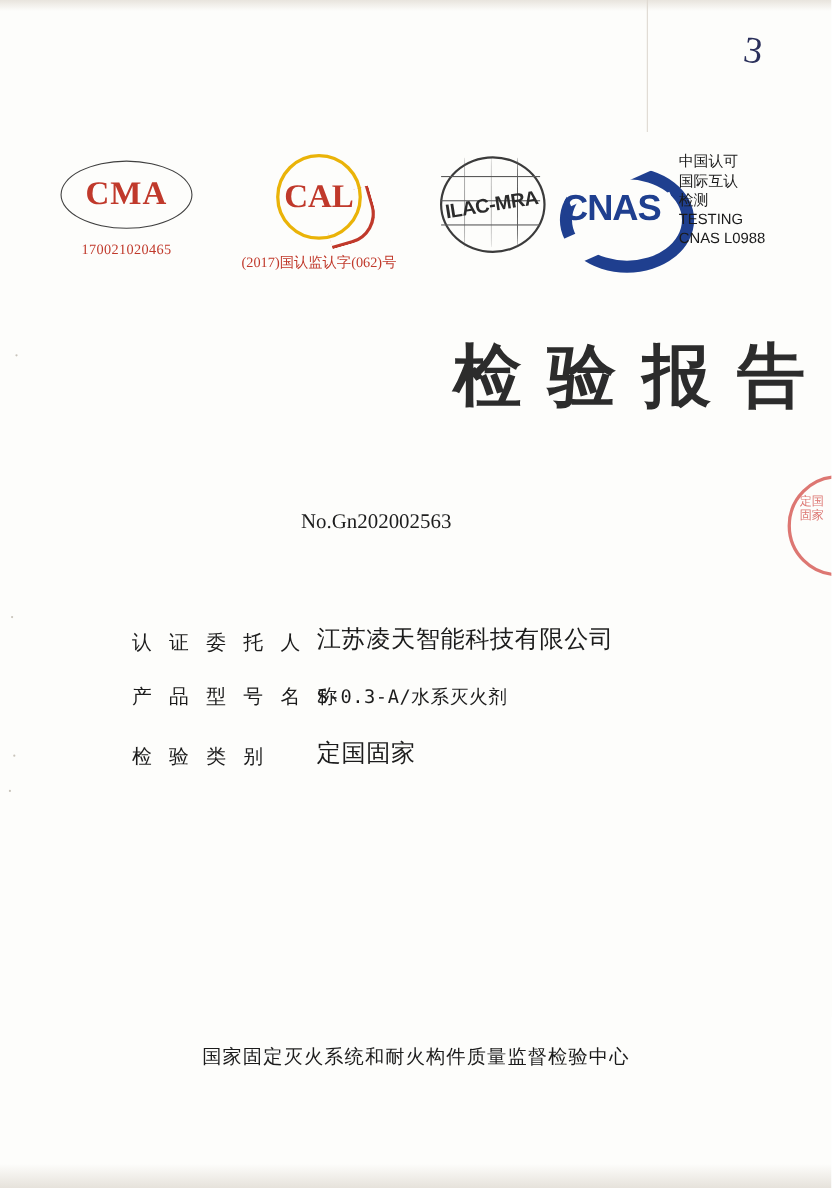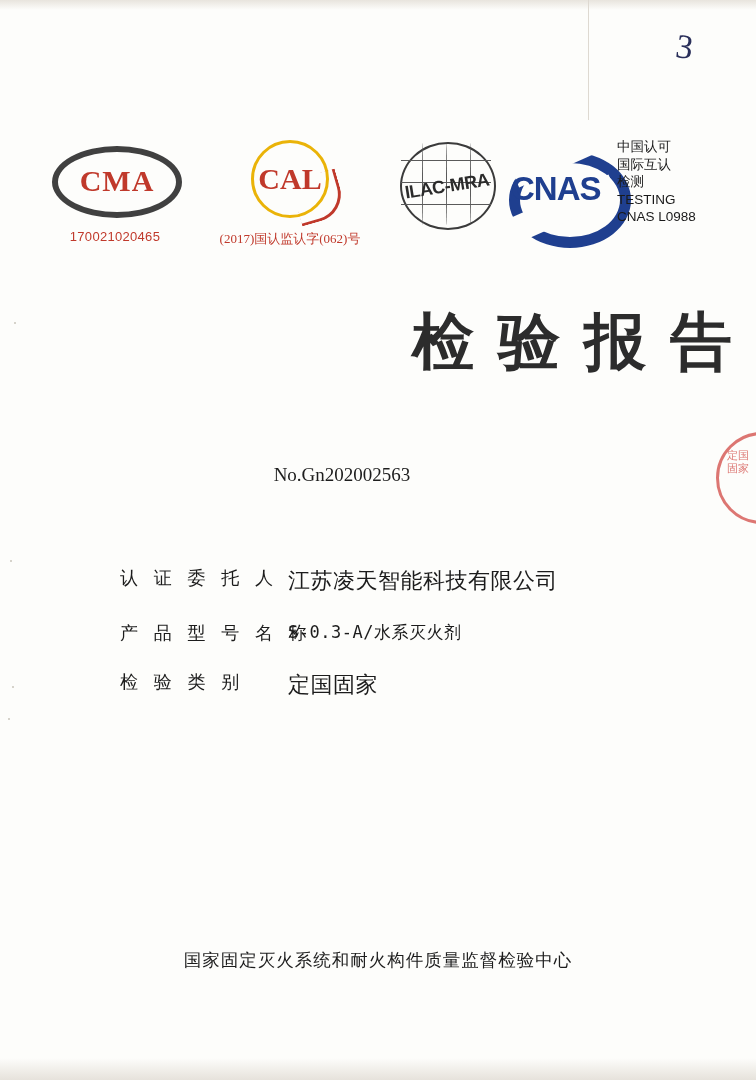--- a/index.html
+++ b/index.html
@@ -67,39 +67,39 @@
   .logo {
     position: absolute;
     text-align: center;
   }
 
   
   .cma { left: 52px; top: 12px; width: 126px; }
   .cma-oval {
     width: 118px;
     height: 60px;
-    border: 6px solid #404040;
+    border: 1px solid #404040;
     border-radius: 50% / 50%;
     position: relative;
     margin: 0 auto;
   }
   .cma-oval .txt {
     position: absolute;
     top: 50%;
     left: 50%;
     transform: translate(-50%, -52%);
     font-family: "Liberation Serif", serif;
     font-weight: bold;
     font-size: 30px;
     letter-spacing: 1px;
     color: #c0392b;
   }
   .cma-num {
     margin-top: 11px;
-    font-family: Liberation Sans, sans-serif;
+    font-family: Liberation Serif, serif;
     font-size: 13px;
     color: #c0392b;
     letter-spacing: 0.3px;
   }
 
   
   .cal { left: 206px; top: 6px; width: 168px; }
   .cal-circle {
     width: 72px;
     height: 72px;
@@ -267,21 +267,21 @@
 
   
   .fields {
     position: absolute;
     top: 566px;
     left: 120px;
     width: 560px;
   }
   .field-row {
     display: flex;
-    align-items: flex-start;
+    align-items: flex-end;
     margin-bottom: 25px;
   }
   .field-label {
     width: 168px;
     font-family: "DejaVu Sans", sans-serif;
     font-size: 18px;
     color: #1c1c1c;
     letter-spacing: 5px;
     white-space: nowrap;
   }

